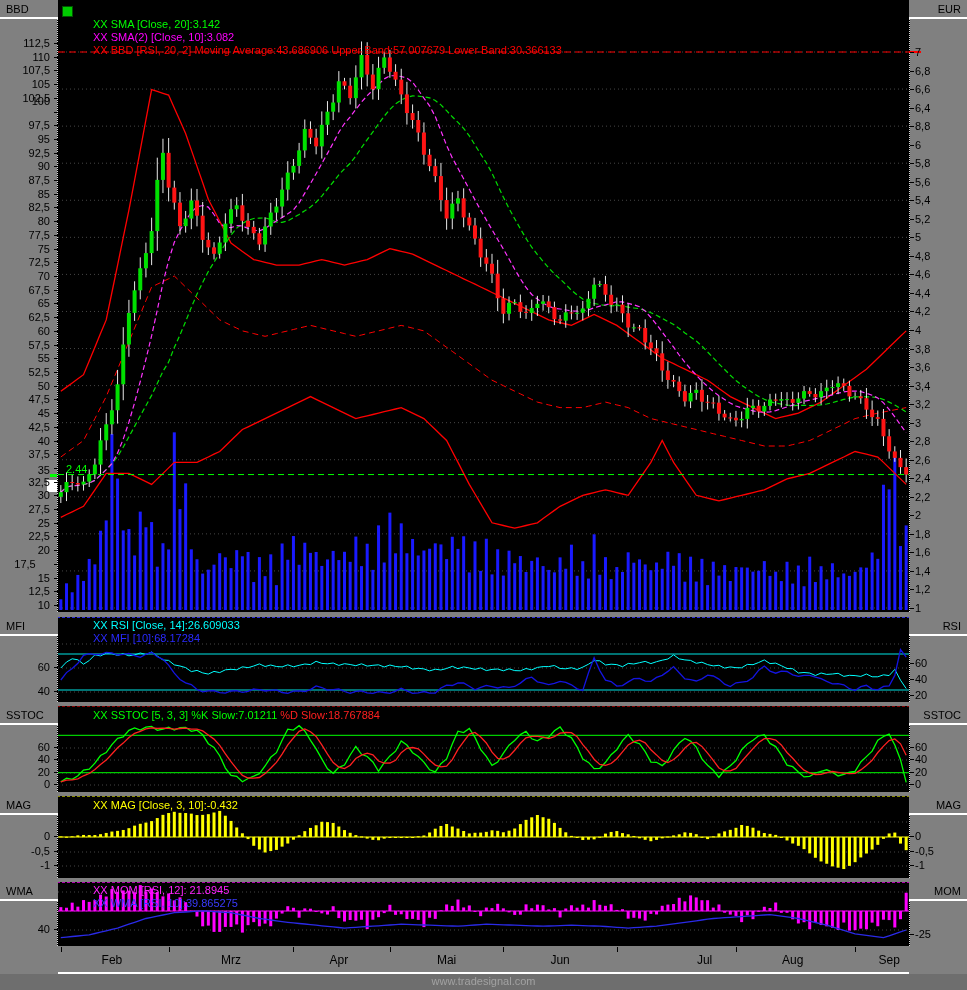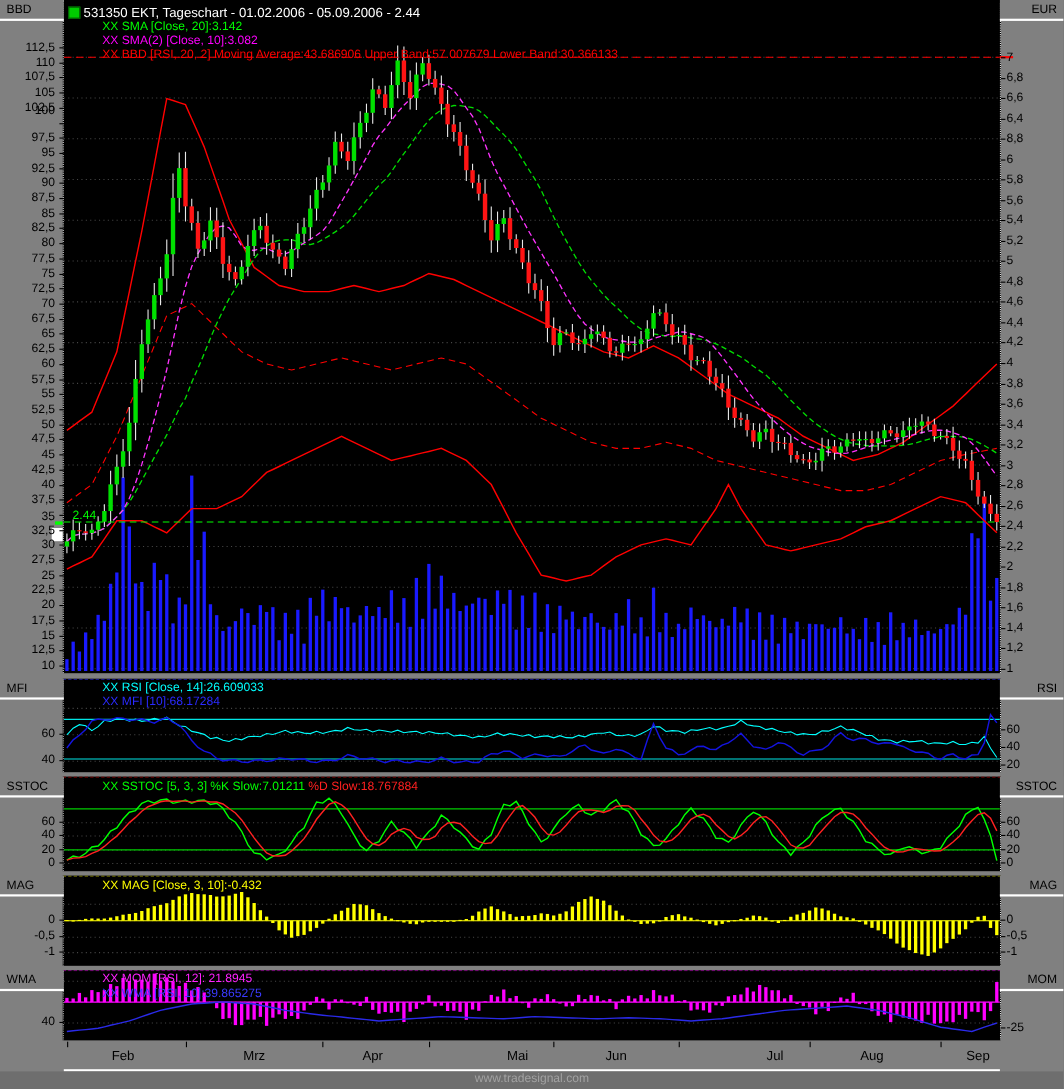--- a/index.html
+++ b/index.html
@@ -851,21 +851,20 @@
   <div class="gutter-box right" style="top:706px">SSTOC</div>
   <div class="gutter-box left" style="top:796px">MAG</div>
   <div class="gutter-box right" style="top:796px">MAG</div>
   <div class="gutter-box left" style="top:882px">WMA</div>
   <div class="gutter-box right" style="top:882px">MOM</div>
 
   <div id="gutter-left"></div>
   <div id="gutter-right"></div>
 
   <div id="title-marker"></div>
-  <div id="chart-title">531350  EKT, Tageschart - 01.02.2006 - 05.09.2006 - 2.44</div>
 
   <div class="legend" style="top:18px;color:#00ff00">XX SMA [Close, 20]:3.142</div>
   <div class="legend" style="top:31px;color:#ff00ff">XX SMA(2) [Close, 10]:3.082</div>
   <div class="legend" style="top:44px;color:#ff0000">XX BBD [RSI, 20, 2] Moving Average:43.686906 Upper Band:57.007679 Lower Band:30.366133</div>
 
   <div class="legend" style="top:619px;color:#00ffff">XX RSI [Close, 14]:26.609033</div>
   <div class="legend" style="top:632px;color:#2a2aff">XX MFI [10]:68.17284</div>
 
   <div class="legend" style="top:709px"><span style="color:#00ff00">XX SSTOC [5, 3, 3] %K Slow:7.01211 </span><span style="color:#ff2020">%D Slow:18.767884</span></div>
 
@@ -880,21 +879,21 @@
   <div id="red-dash-stub"></div>
 
   <div id="months-band">
       <div class="month-tick" style="left: 60.8367px;"></div>
       <div class="month-label" style="left: 111.897px;">Feb</div>
       <div class="month-tick" style="left: 168.63px;"></div>
       <div class="month-label" style="left: 231.037px;">Mrz</div>
       <div class="month-tick" style="left: 293.443px;"></div>
       <div class="month-label" style="left: 338.83px;">Apr</div>
       <div class="month-tick" style="left: 389.89px;"></div>
-      <div class="month-label" style="left: 446.623px; margin-left: 24px;">Mai</div>
+      <div class="month-label" style="left: 446.623px;">Mai</div>
       <div class="month-tick" style="left: 503.357px;"></div>
       <div class="month-label" style="left: 560.09px;">Jun</div>
       <div class="month-tick" style="left: 616.823px;"></div>
       <div class="month-label" style="left: 673.557px; margin-left: 31px;">Jul</div>
       <div class="month-tick" style="left: 735.963px;"></div>
       <div class="month-label" style="left: 792.697px;">Aug</div>
       <div class="month-tick" style="left: 855.103px;"></div>
       <div class="month-label" style="left: 889.143px;">Sep</div>
     </div>
   <div id="axis-underline"></div>
@@ -968,21 +967,21 @@
     <div class="axis-label l" style="top: 489.341px;">30</div>
     <div class="tickdash" style="left: 54px; top: 495.341px;"></div>
     <div class="axis-label l" style="top: 503.048px;">27,5</div>
     <div class="tickdash" style="left: 54px; top: 509.048px;"></div>
     <div class="axis-label l" style="top: 516.755px;">25</div>
     <div class="tickdash" style="left: 54px; top: 522.755px;"></div>
     <div class="axis-label l" style="top: 530.463px;">22,5</div>
     <div class="tickdash" style="left: 54px; top: 536.463px;"></div>
     <div class="axis-label l" style="top: 544.17px;">20</div>
     <div class="tickdash" style="left: 54px; top: 550.17px;"></div>
-    <div class="axis-label l" style="top: 557.877px;">17,5</div>
+    <div class="axis-label l" style="top: 557.877px; text-align: center;">17,5</div>
     <div class="tickdash" style="left: 54px; top: 563.877px;"></div>
     <div class="axis-label l" style="top: 571.585px;">15</div>
     <div class="tickdash" style="left: 54px; top: 577.585px;"></div>
     <div class="axis-label l" style="top: 585.292px;">12,5</div>
     <div class="tickdash" style="left: 54px; top: 591.292px;"></div>
     <div class="axis-label l" style="top: 598.999px;">10</div>
     <div class="tickdash" style="left: 54px; top: 604.999px;"></div>
     <div class="axis-label r" style="top: 46px;">7</div>
     <div class="tickdash" style="left: 910px; top: 52px;"></div>
     <div class="axis-label r" style="top: 64.5333px;">6,8</div>

